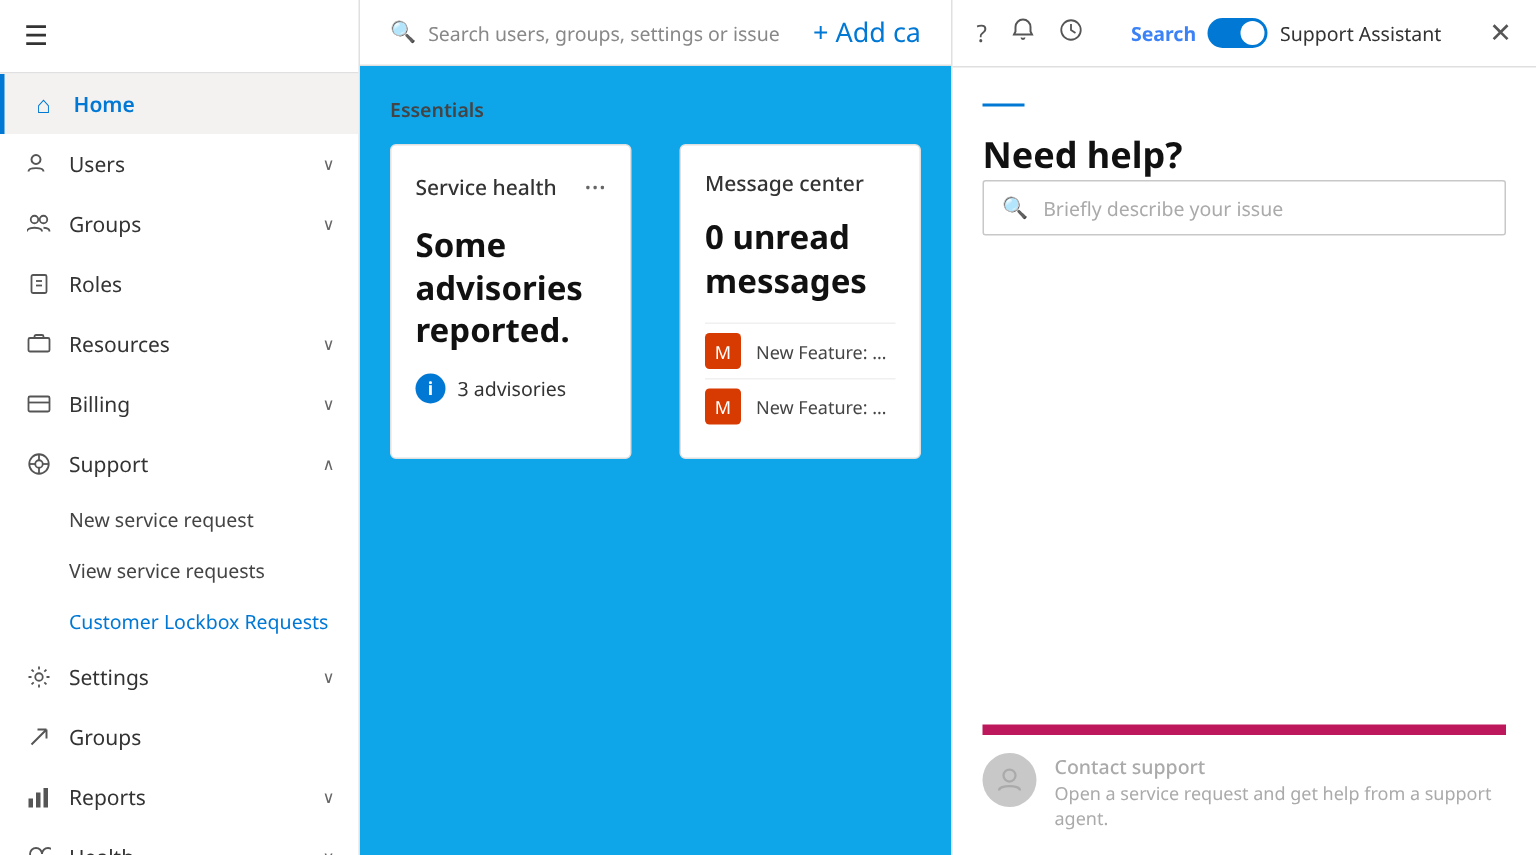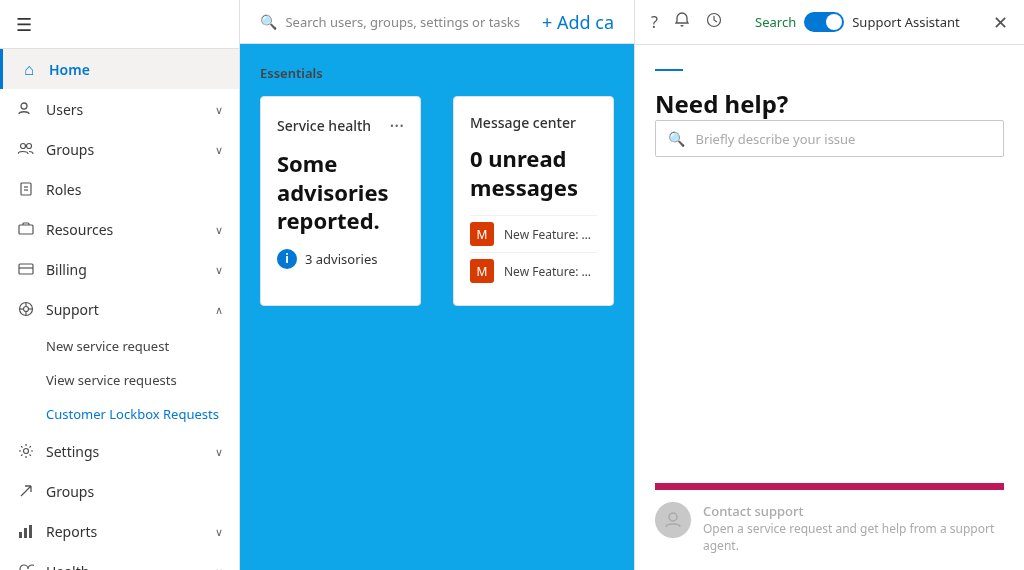--- a/index.html
+++ b/index.html
@@ -219,21 +219,21 @@
       font-size: 16px;
       color: #555;
       cursor: pointer;
     }
     .panel-toggle-area {
       display: flex;
       align-items: center;
       gap: 8px;
       font-size: 13px;
     }
-    .toggle-label { color: #15803d; font-weight: 400; }
+    .toggle-label { color: #3b82f6; font-weight: 700; }
     .toggle-switch {
       width: 40px;
       height: 20px;
       background: #0078d4;
       border-radius: 10px;
       position: relative;
       cursor: pointer;
     }
     .toggle-knob {
       width: 16px;
@@ -450,21 +450,21 @@
       <span class="nav-chevron">∨</span>
     </div>
 
   </nav>
 </div>
 
 <div class="main">
   <div class="topbar">
     <div class="search-box">
       <span class="search-box-icon">🔍</span>
-      <span style="color:#888;">Search users, groups, settings or tasks</span>
+      <span style="color:#888;">Search users, groups, settings or issue</span>
     </div>
     <div class="add-card">
       <span>+ Add ca</span>
     </div>
   </div>
 
   <div class="content-area">
     <div class="essentials-label">Essentials</div>
 
     <div class="cards-row">

